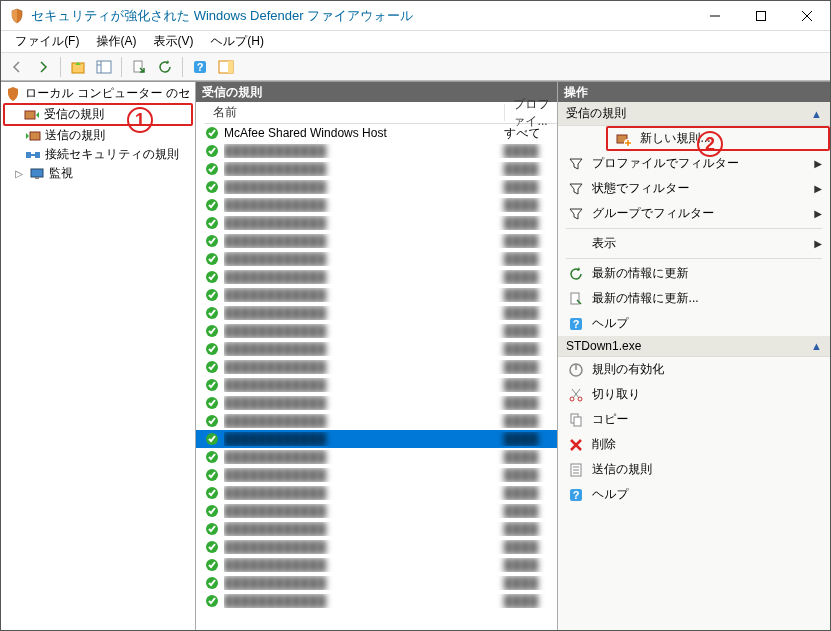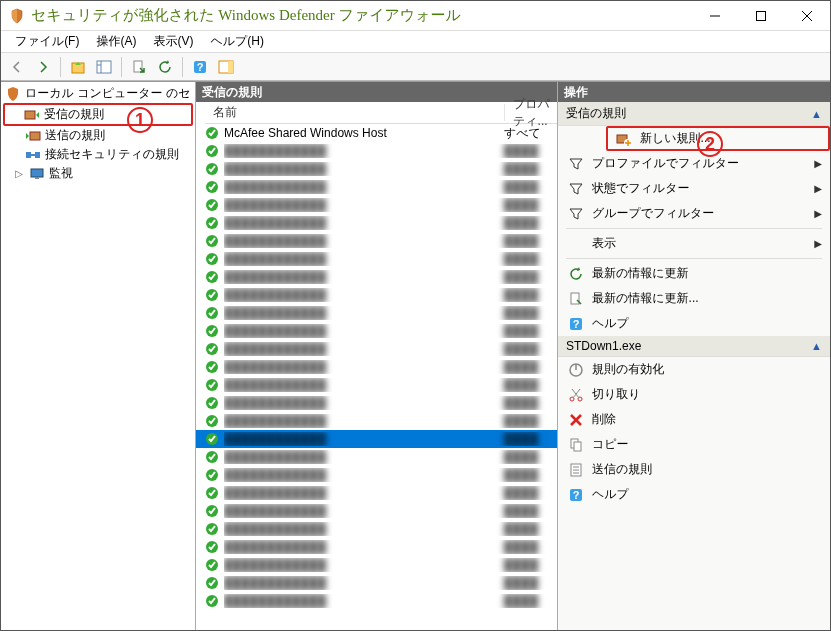--- a/index.html
+++ b/index.html
@@ -1,20 +1,20 @@
 <!DOCTYPE html>
 <html><head>
 <meta charset="utf-8">
 <style>
 * { box-sizing: border-box; margin: 0; padding: 0; }
 body { font-family: "Meiryo UI", "Yu Gothic UI", sans-serif; font-size: 12px; background: #fff; color: #000; }
 .window { width: 831px; height: 631px; border: 1px solid #555; background: #fff; display: flex; flex-direction: column; position: relative; }
 .titlebar { height: 30px; background: #fff; display: flex; align-items: center; padding: 0 0 0 8px; border-bottom: 1px solid #ddd; }
 .titlebar .app-icon { width: 16px; height: 16px; margin-right: 6px; display: flex; align-items: center; justify-content: center; }
-.titlebar .title { flex: 1; font-size: 15px; color: #4d7c0f; font-family: Liberation Serif, serif; }
+.titlebar .title { flex: 1; font-size: 13px; color: #0369a1; }
 .win-controls { display: flex; }
 .win-btn { width: 46px; height: 30px; display: flex; align-items: center; justify-content: center; font-size: 14px; color: #000; }
 .menubar { height: 22px; display: flex; align-items: center; padding: 0 6px; border-bottom: 1px solid #ddd; gap: 1px; }
 .menu-item { padding: 2px 8px; font-size: 12px; cursor: default; }
 .toolbar { height: 28px; display: flex; align-items: center; padding: 0 4px; border-bottom: 1px solid #bbb; gap: 2px; background: #f8f8f8; }
 .tool-btn { width: 24px; height: 22px; display: flex; align-items: center; justify-content: center; border: 1px solid transparent; }
 .tool-sep { width: 1px; height: 20px; background: #ccc; margin: 0 3px; }
 .content { flex: 1; display: flex; overflow: hidden; border-top: 1px solid #999; }
 .tree-pane { width: 195px; border-right: 1px solid #aaa; background: #fff; overflow: hidden; padding: 2px; }
 .tree-root { display: flex; align-items: center; padding: 1px 2px; gap: 4px; }
@@ -186,21 +186,21 @@
             </svg>
           </span>
         <span>監視</span>
       </div>
     </div>
 
     <div class="center-pane">
       <div class="pane-header">受信の規則</div>
       <div class="list-header">
         <div class="col-name">名前</div>
-        <div class="col-profile">プロパティ...</div>
+        <div class="col-profile">プロファイ...</div>
       </div>
       <div class="list-body" id="list-body">
           <div class="list-row">
             <span class="row-icon">
               <svg width="14" height="14" viewBox="0 0 14 14">
                 <circle cx="7" cy="7" r="6" fill="#3a3"></circle>
                 <path d="M4 7l2 2 4-5" stroke="#fff" stroke-width="2" fill="none"></path>
               </svg>
             </span>
             <span class="row-name">McAfee Shared Windows Host</span>
@@ -567,33 +567,33 @@
                 <circle cx="4" cy="12" r="2" fill="none" stroke="#c33"></circle>
                 <circle cx="12" cy="12" r="2" fill="none" stroke="#c33"></circle>
                 <path d="M5 11L12 2M11 11L4 2" stroke="#888"></path>
               </svg>
             </span>
           <span class="action-text">切り取り</span>
         </div>
         <div class="action-row">
           <span class="action-icon">
               <svg width="16" height="16" viewBox="0 0 16 16">
-                <path d="M3 3l10 10M13 3L3 13" stroke="#d22" stroke-width="2.5"></path>
-              </svg>
-            </span>
-          <span class="action-text">削除</span>
-        </div>
-        <div class="action-row">
-          <span class="action-icon">
-              <svg width="16" height="16" viewBox="0 0 16 16">
                 <rect x="3" y="2" width="7" height="9" fill="#fff" stroke="#888"></rect>
                 <rect x="6" y="5" width="7" height="9" fill="#fff" stroke="#888"></rect>
               </svg>
             </span>
           <span class="action-text">コピー</span>
+        </div>
+        <div class="action-row">
+          <span class="action-icon">
+              <svg width="16" height="16" viewBox="0 0 16 16">
+                <path d="M3 3l10 10M13 3L3 13" stroke="#d22" stroke-width="2.5"></path>
+              </svg>
+            </span>
+          <span class="action-text">削除</span>
         </div>
         <div class="action-row">
           <span class="action-icon">
               <svg width="16" height="16" viewBox="0 0 16 16">
                 <rect x="3" y="2" width="10" height="12" fill="#fff" stroke="#888"></rect>
                 <line x1="5" y1="5" x2="11" y2="5" stroke="#888"></line>
                 <line x1="5" y1="8" x2="11" y2="8" stroke="#888"></line>
                 <line x1="5" y1="11" x2="11" y2="11" stroke="#888"></line>
               </svg>
             </span>

